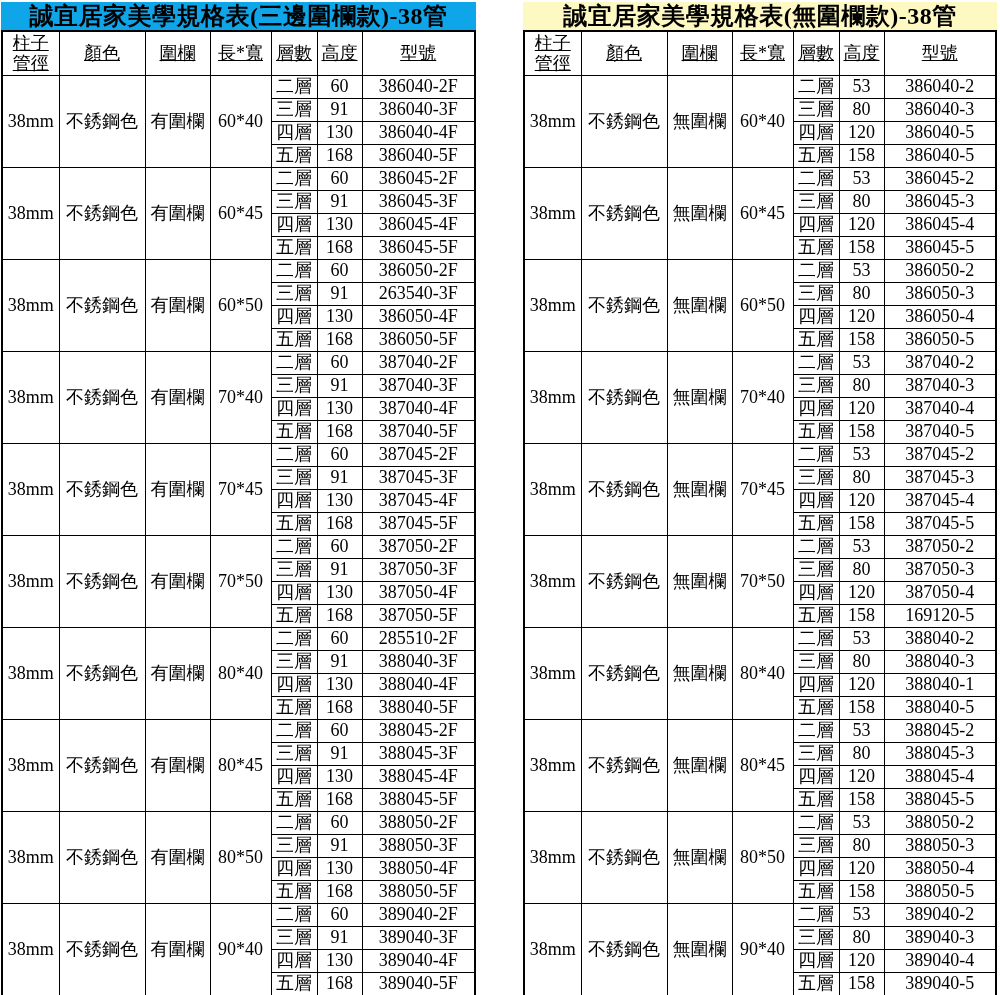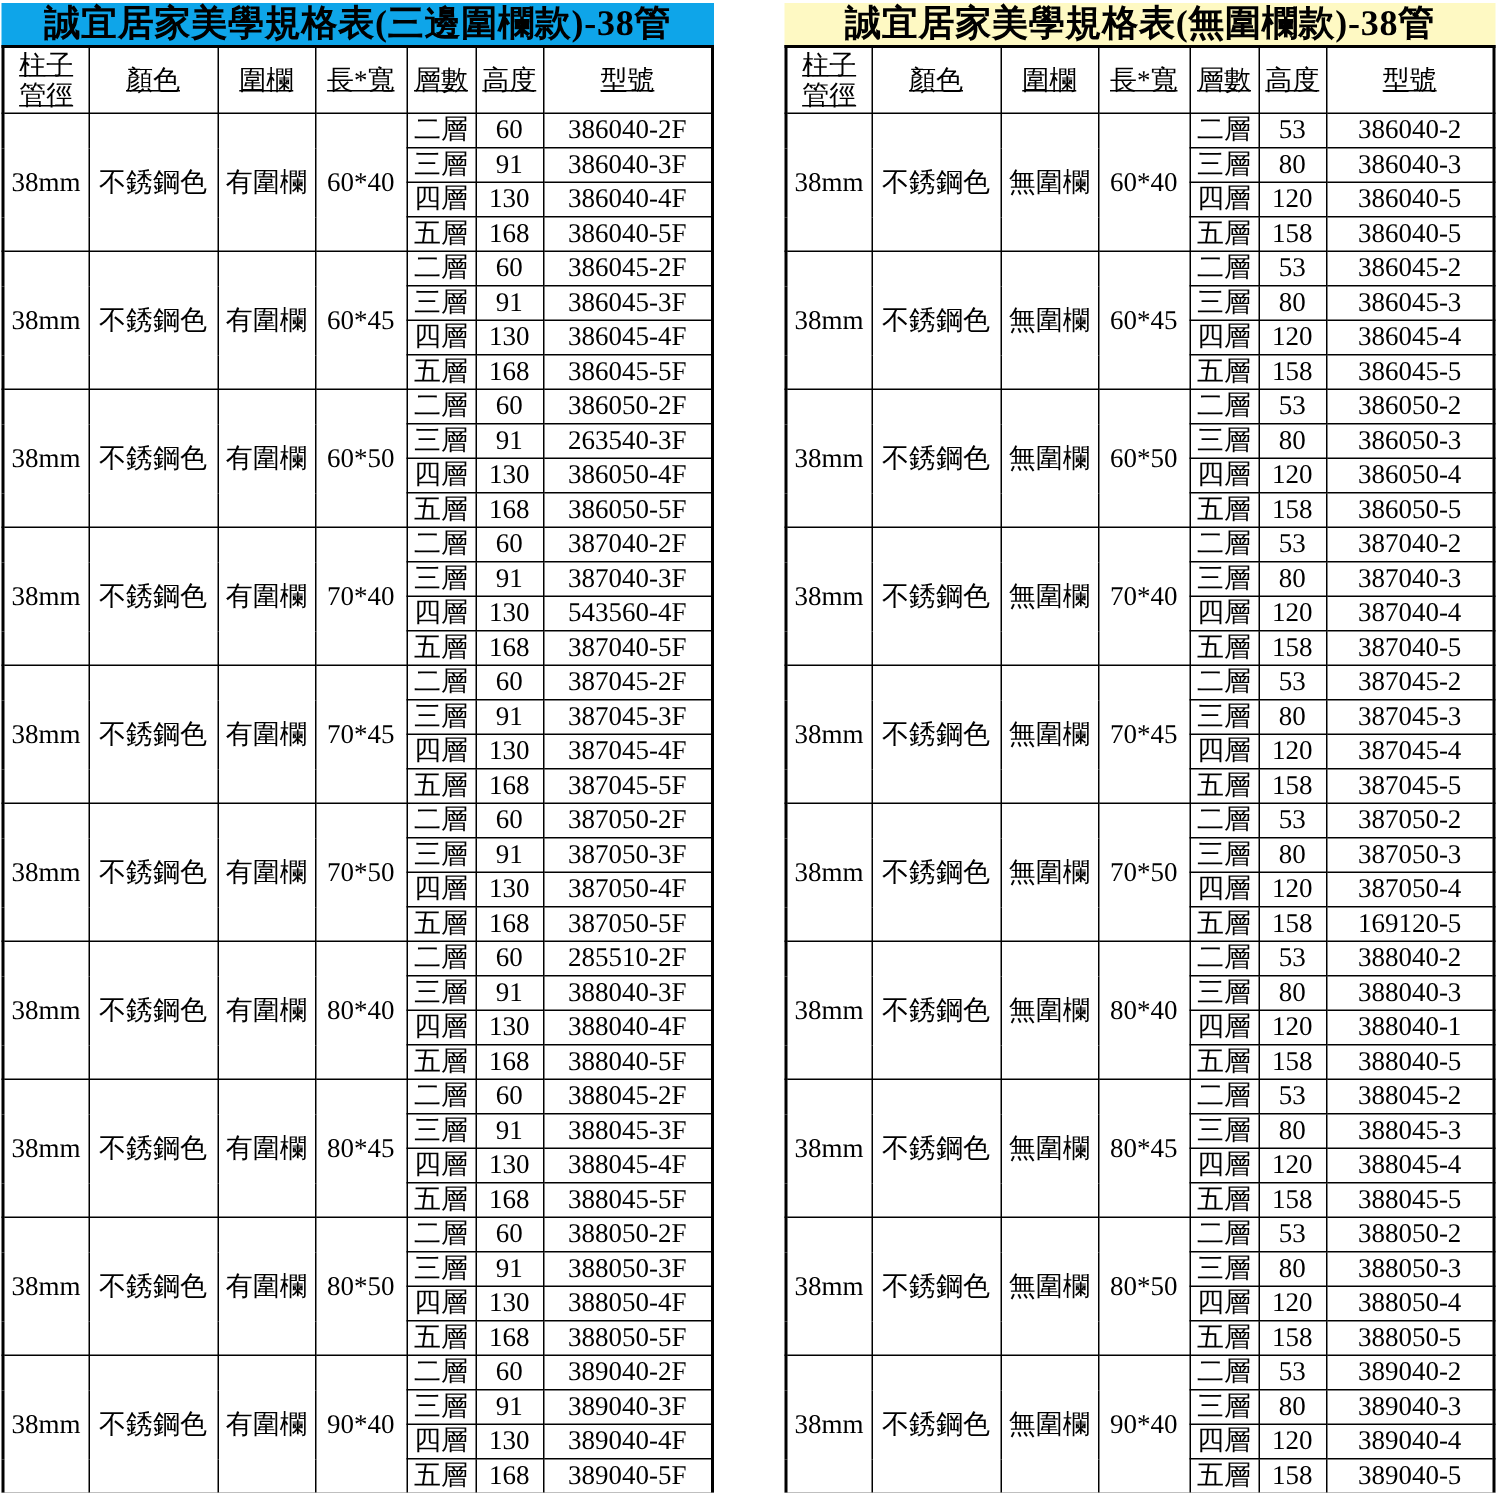--- a/index.html
+++ b/index.html
@@ -177,21 +177,21 @@
           <td class="c-model">387040-2F</td>
         </tr>
         <tr>
           <td class="c-tier">三層</td>
           <td class="c-height">91</td>
           <td class="c-model">387040-3F</td>
         </tr>
         <tr>
           <td class="c-tier">四層</td>
           <td class="c-height">130</td>
-          <td class="c-model">543560-4F</td>
+          <td class="c-model">387040-4F</td>
         </tr>
         <tr>
           <td class="c-tier">五層</td>
           <td class="c-height">168</td>
           <td class="c-model">387040-5F</td>
         </tr>
         <tr>
           <td class="c-diam" rowspan="4">38mm</td>
           <td class="c-color" rowspan="4">不銹鋼色</td>
           <td class="c-fence" rowspan="4">有圍欄</td>

